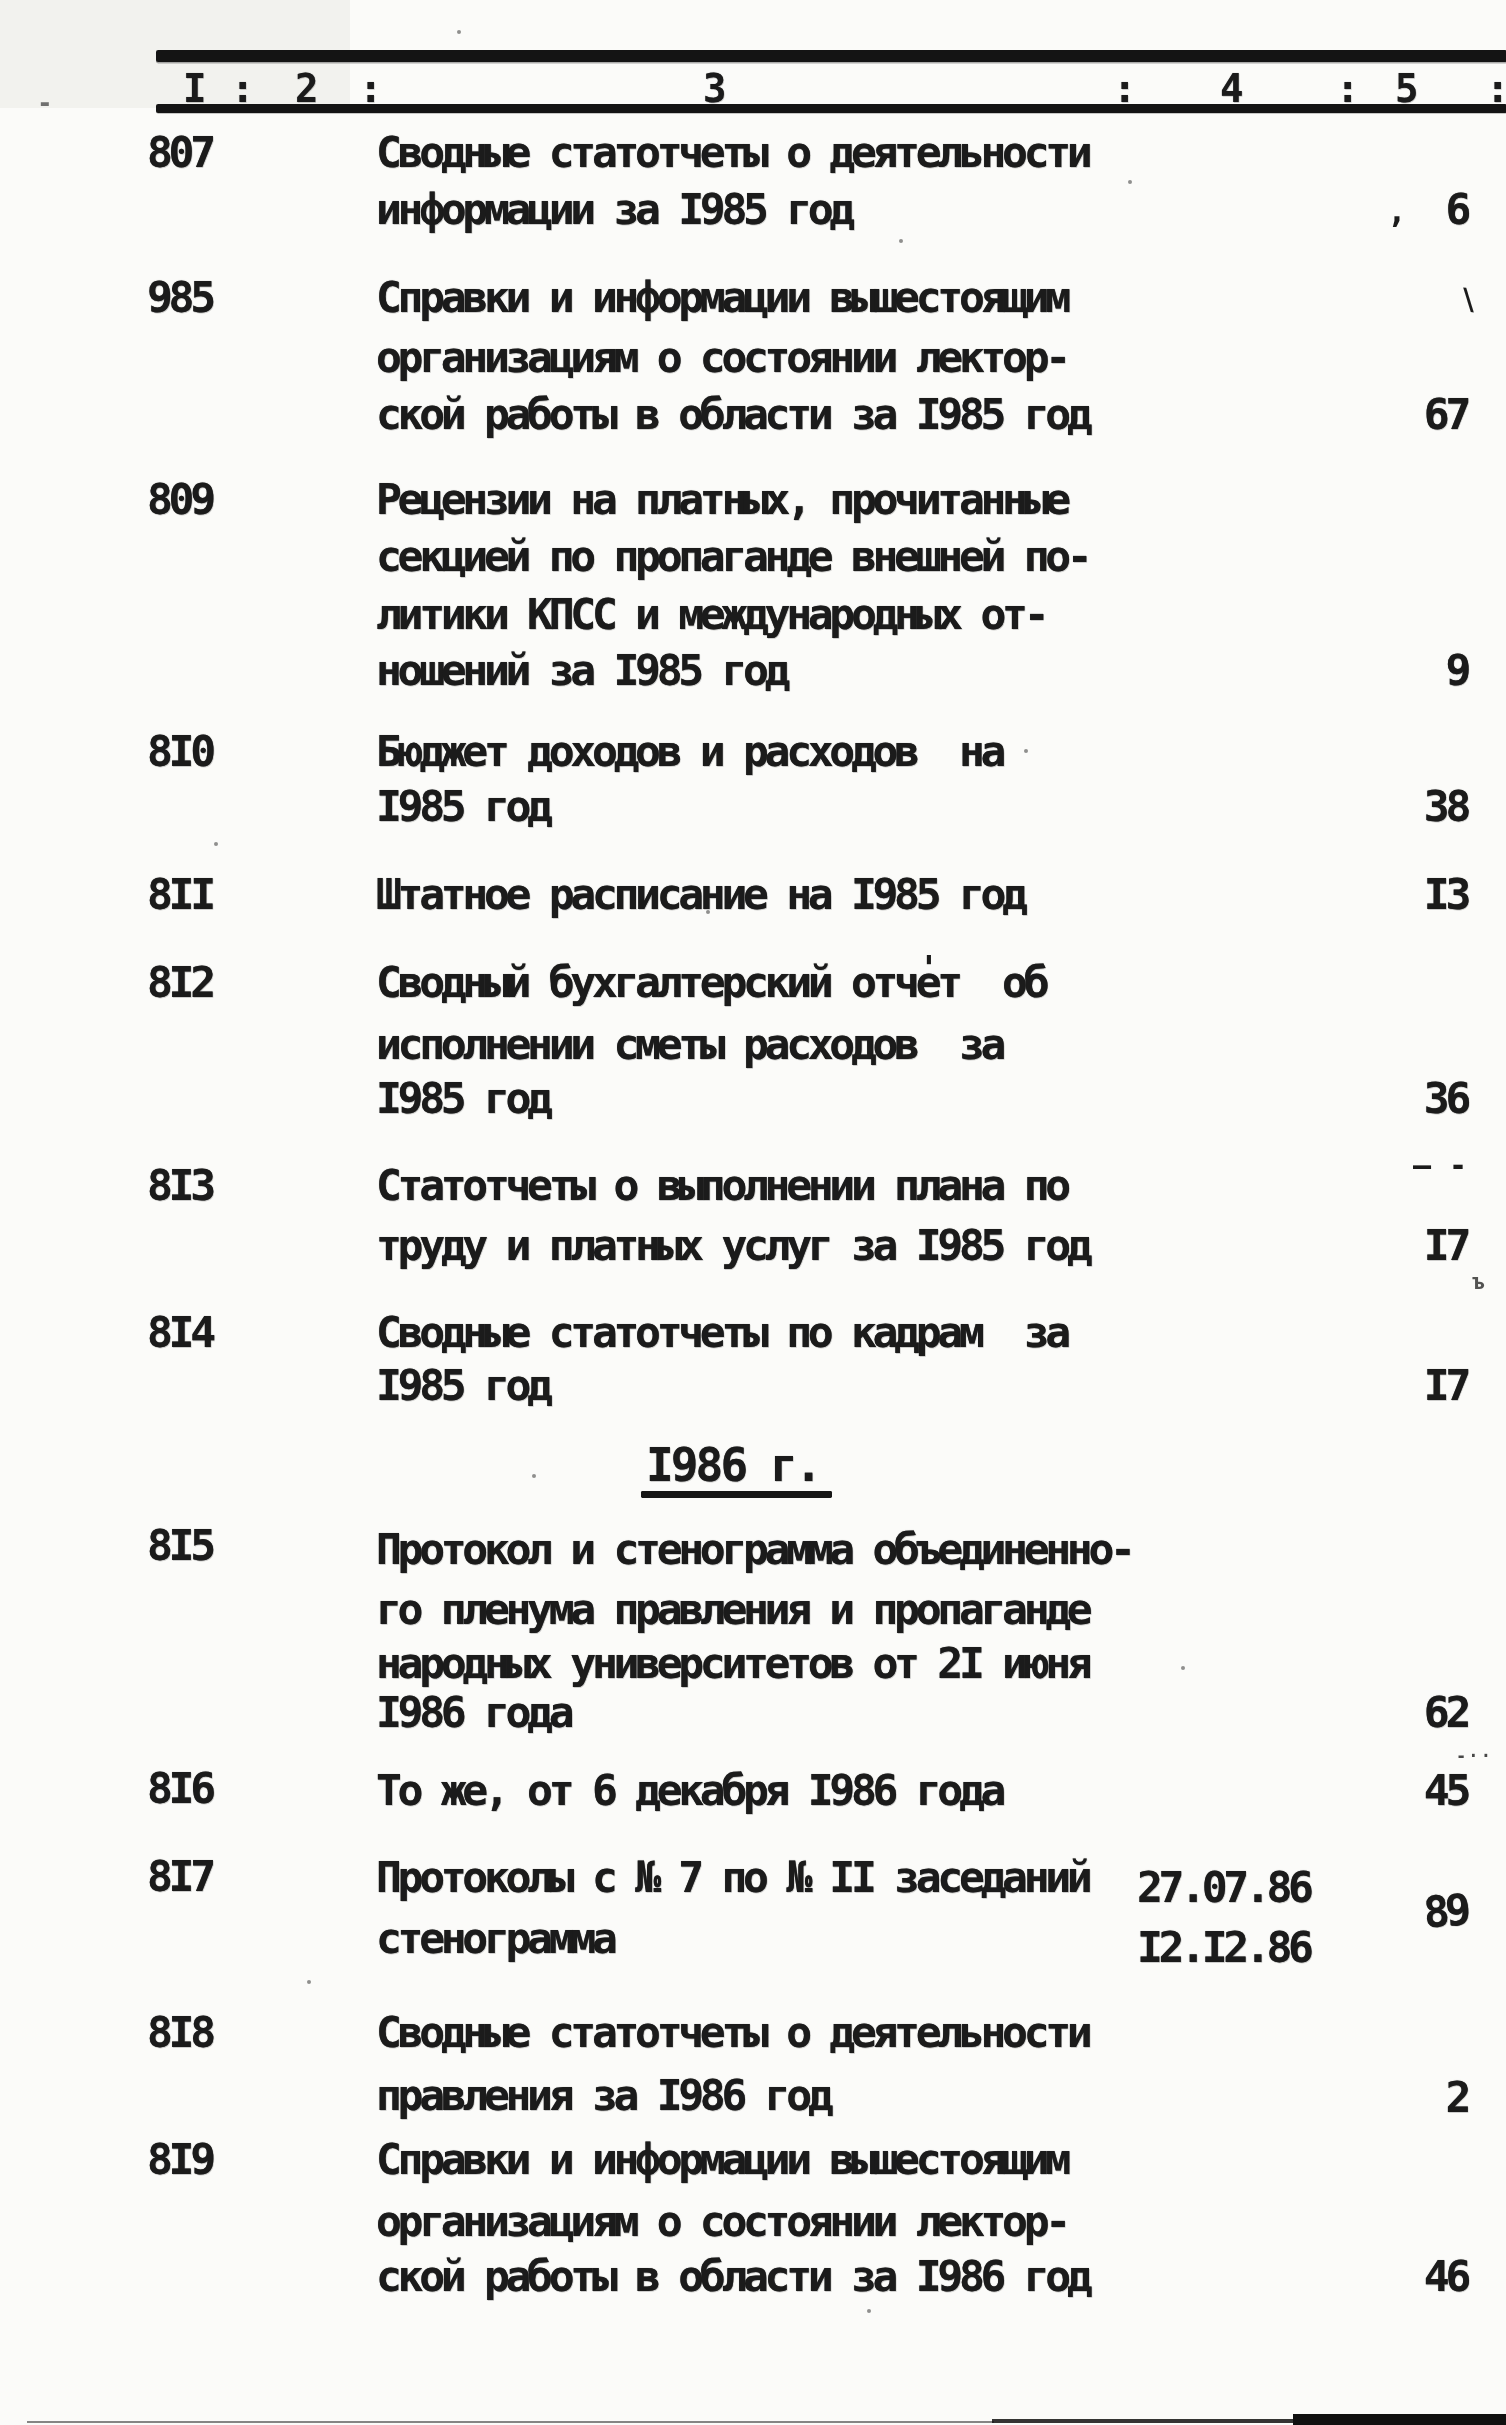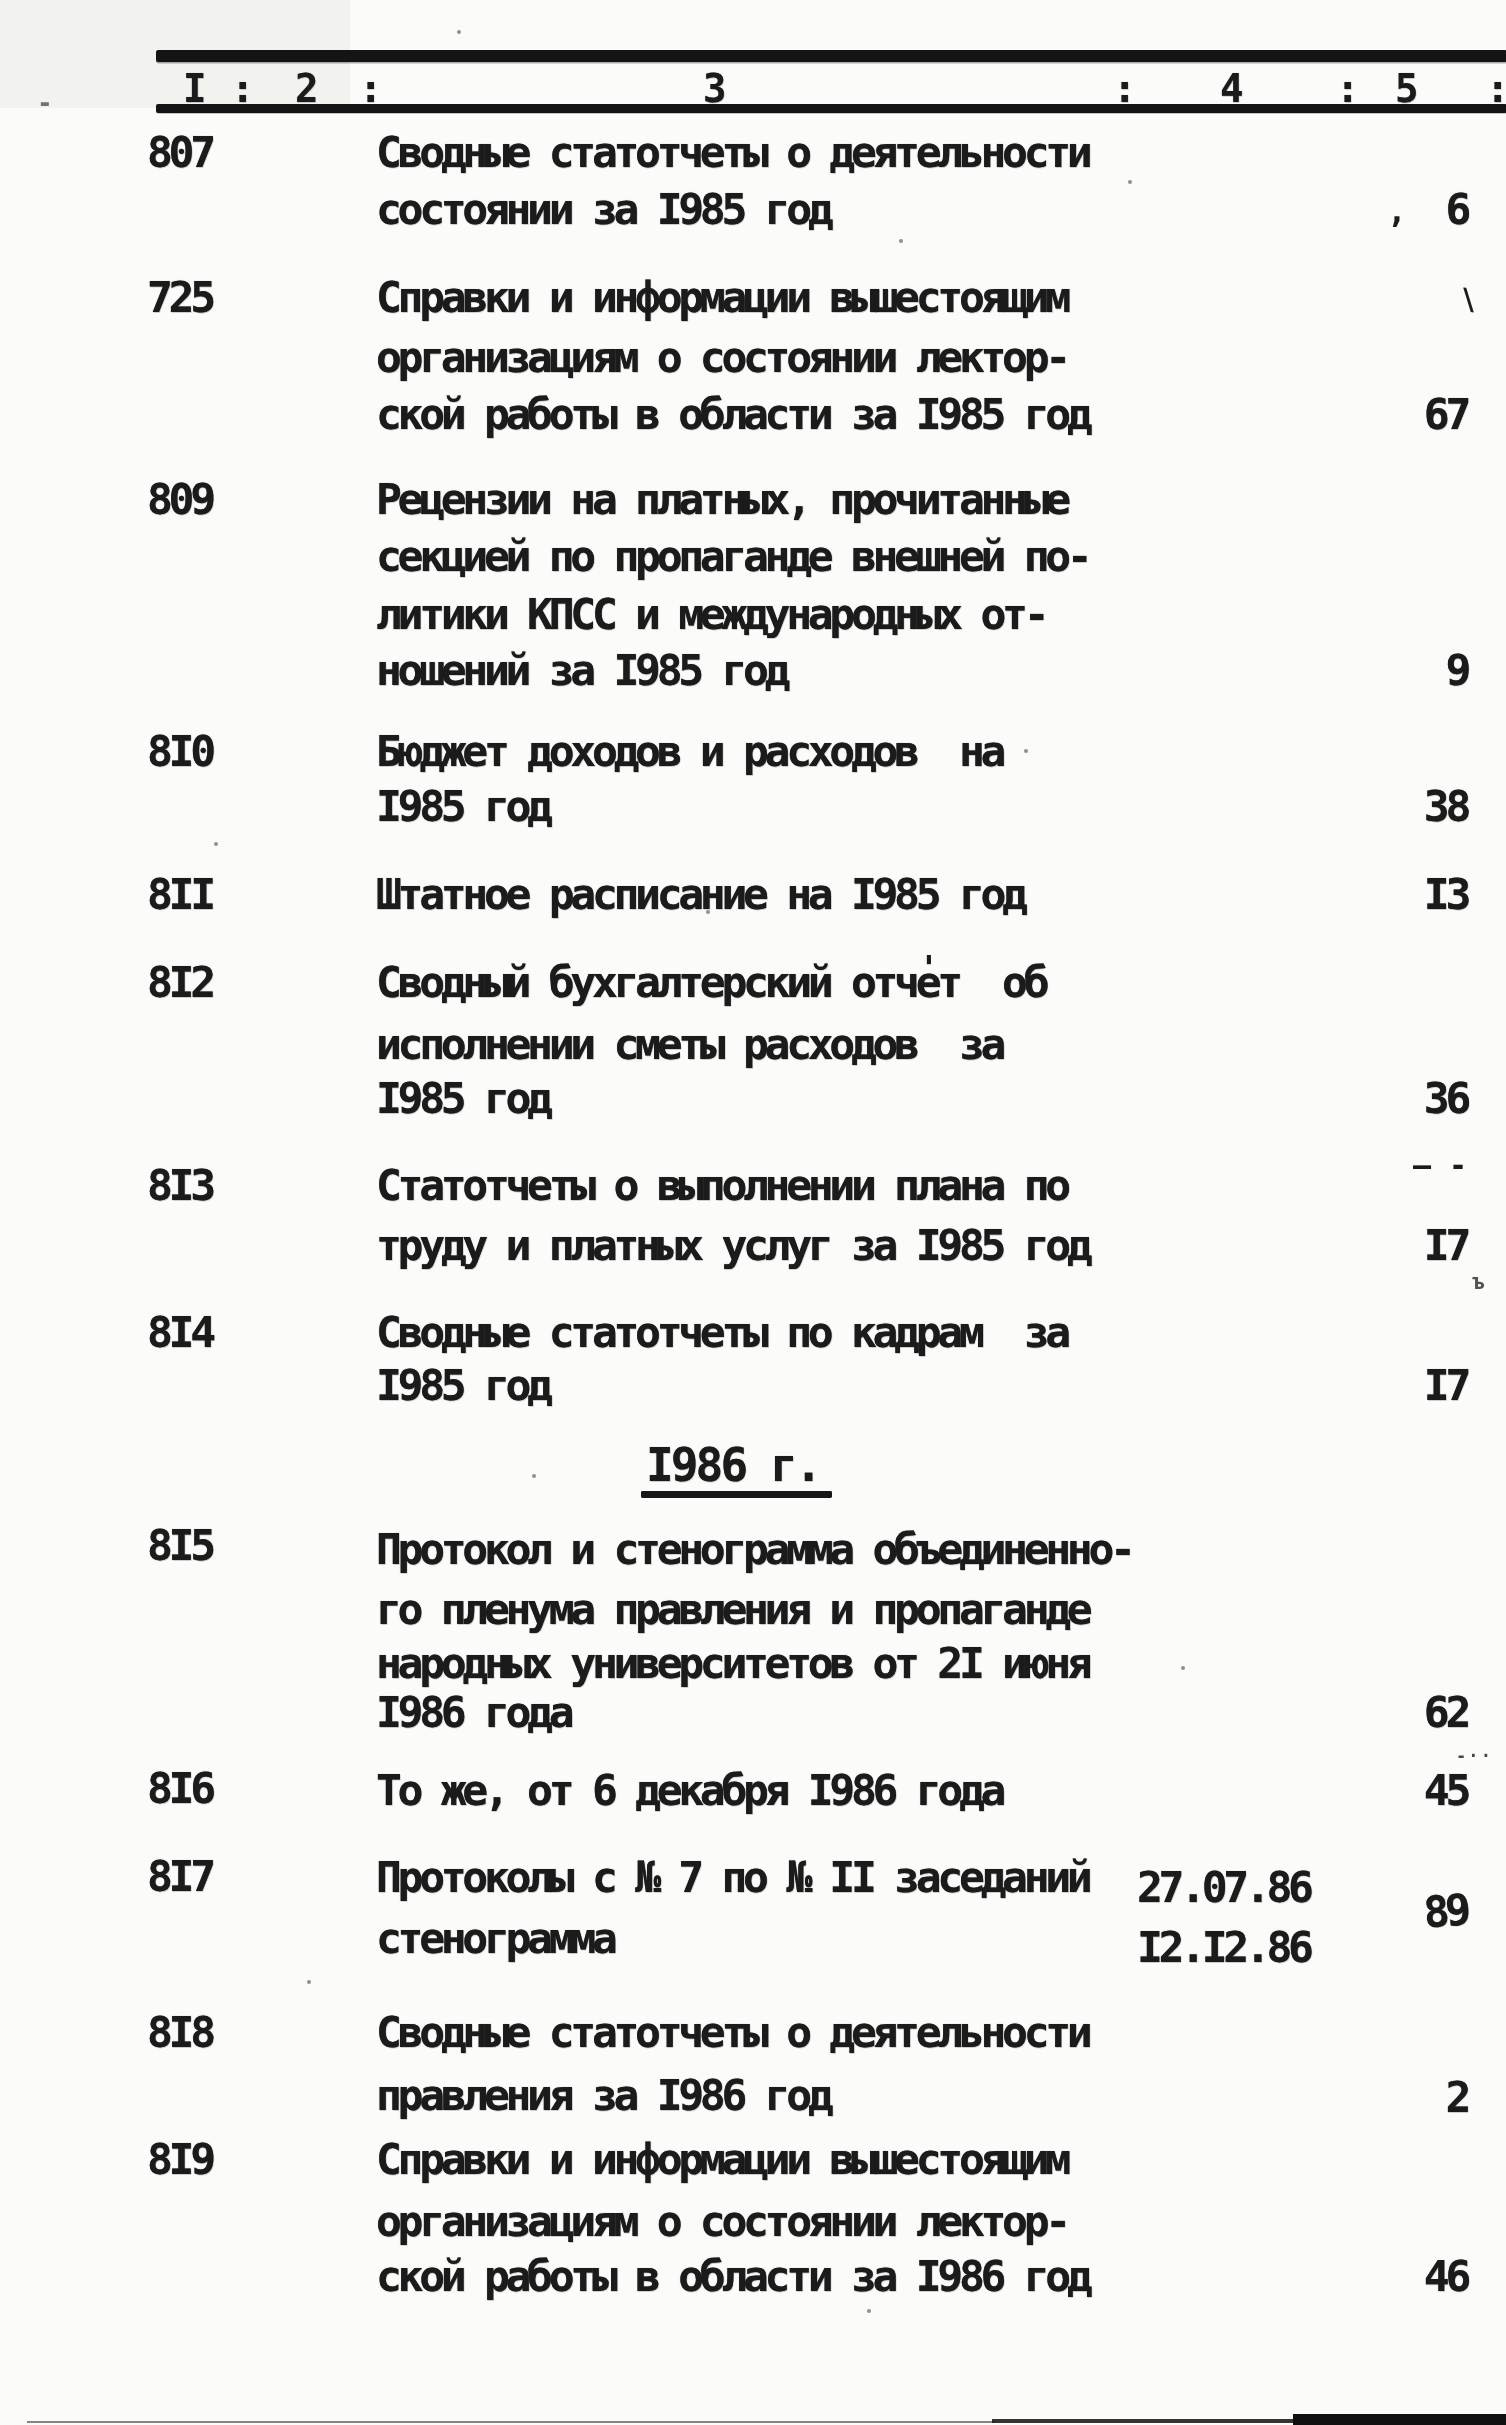--- a/index.html
+++ b/index.html
@@ -53,26 +53,26 @@
   <div class="t hdr" style="left:703px">3</div>
   <div class="t hdr" style="left:1113px">:</div>
   <div class="t hdr" style="left:1220px">4</div>
   <div class="t hdr" style="left:1336px">:</div>
   <div class="t hdr" style="left:1395px">5</div>
   <div class="t hdr" style="left:1486px">:6</div>
 
   <div>
     <div class="t num" style="top:130px">807</div>
     <div class="t line" style="top:130px">Сводные статотчеты о деятельности</div>
-    <div class="t line" style="top:187px">состоянии за I985 год</div>
+    <div class="t line" style="top:187px">информации за I985 год</div>
     <div class="t count" style="top:187px">6</div>
   </div>
 
   <div>
-    <div class="t num" style="top:275px">725</div>
+    <div class="t num" style="top:275px">985</div>
     <div class="t line" style="top:275px">Справки и информации вышестоящим</div>
     <div class="t line" style="top:335px">организациям о состоянии лектор-</div>
     <div class="t line" style="top:392px">ской работы в области за I985 год</div>
     <div class="t count" style="top:392px">67</div>
   </div>
 
   <div>
     <div class="t num" style="top:477px">809</div>
     <div class="t line" style="top:477px">Рецензии на платных, прочитанные</div>
     <div class="t line" style="top:534px">секцией по пропаганде внешней по-</div>

